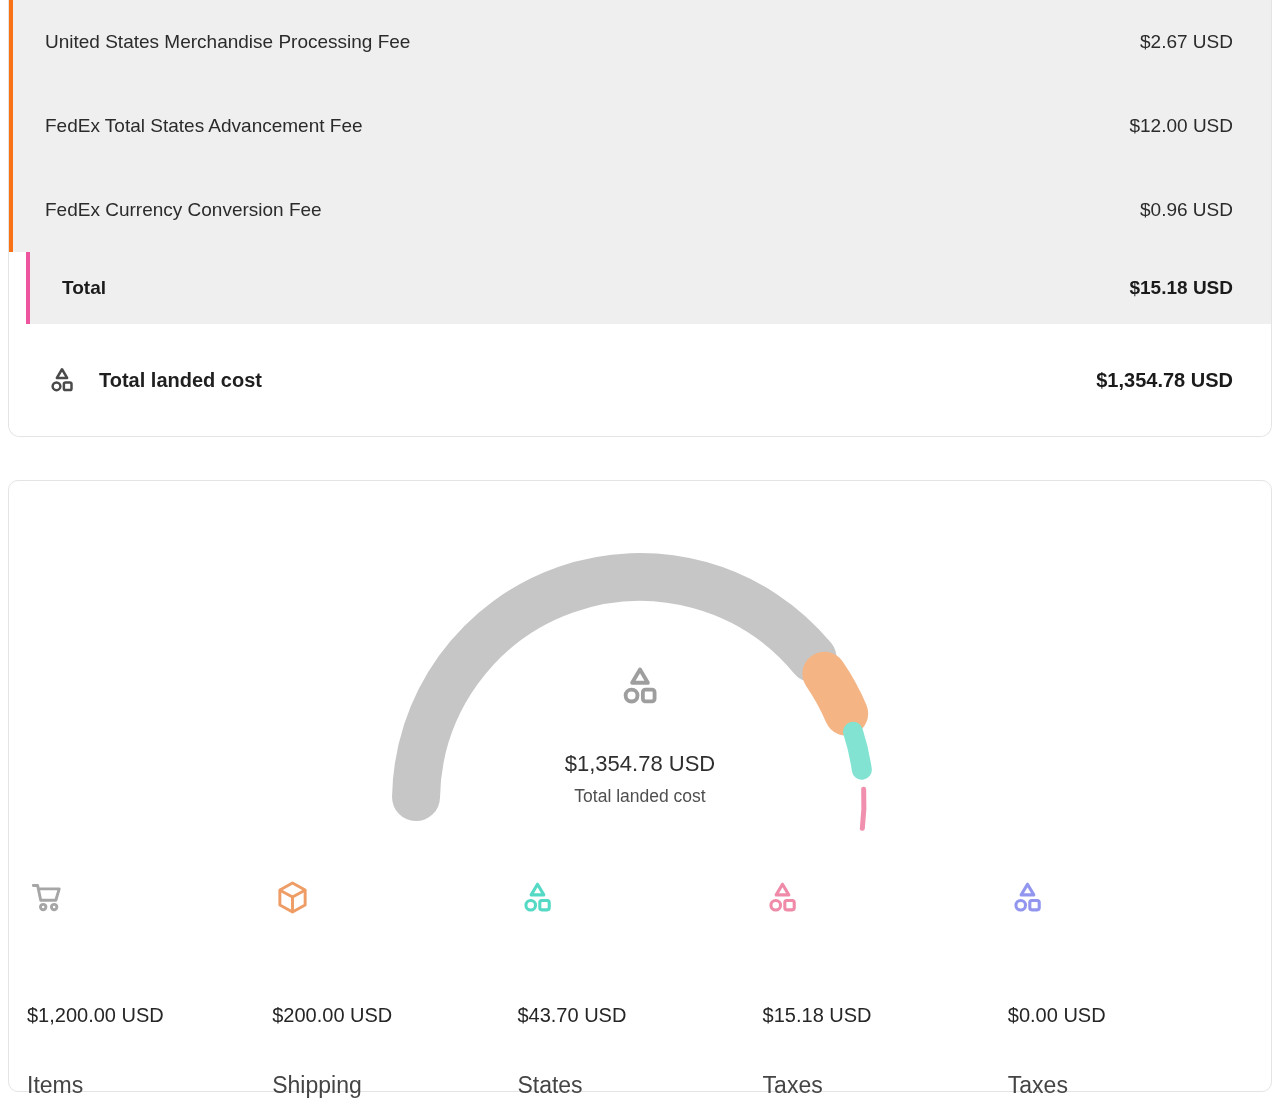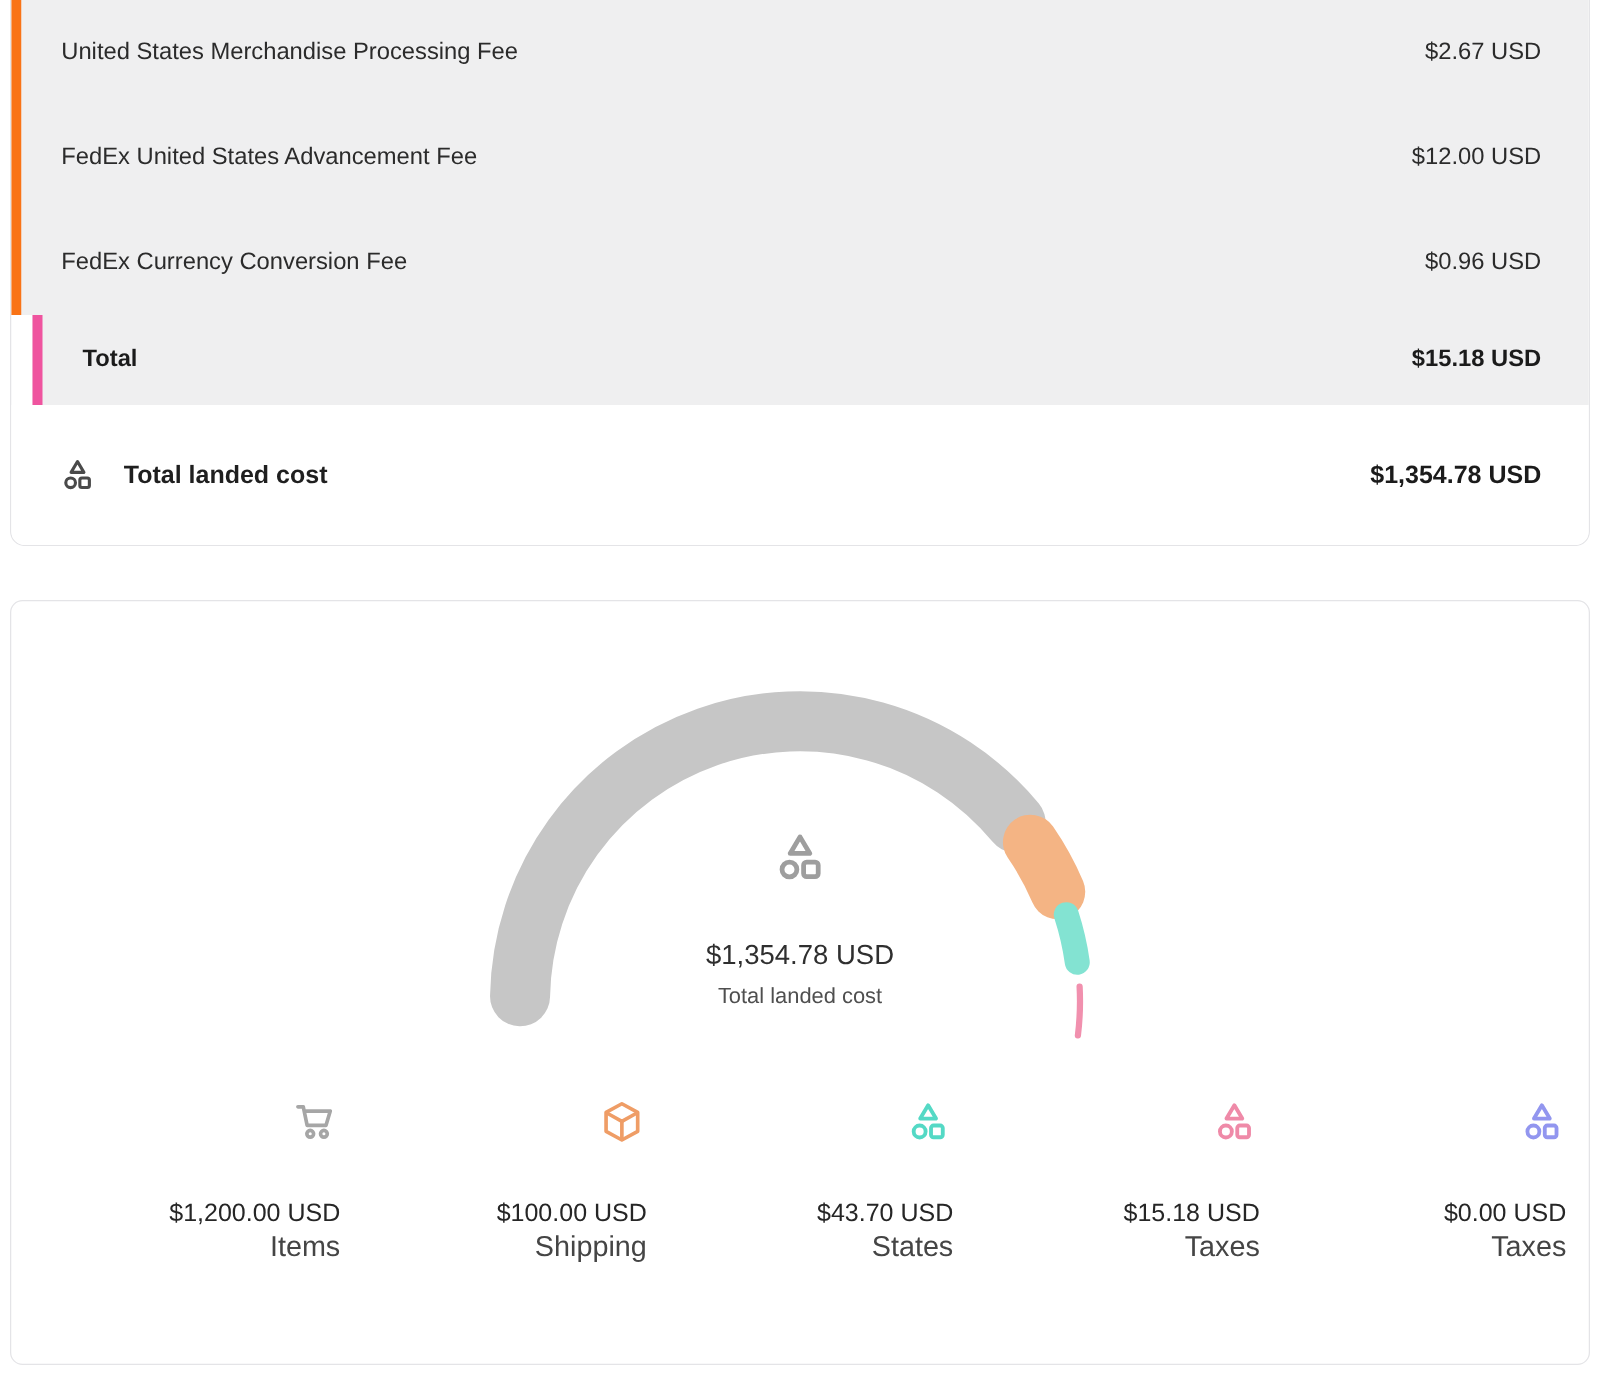--- a/index.html
+++ b/index.html
@@ -17,21 +17,21 @@
     margin: 0 8px;
     border: 1px solid #e4e4e7;
     border-top: none;
     border-radius: 0 0 12px 12px;
     overflow: hidden;
     background: #ffffff;
   }
   .fee-row {
     height: 84px;
     background: #efeff0;
-    border-left: 8px solid #f97316;
+    border-left: 4px solid #f97316;
     display: flex;
     align-items: center;
     justify-content: space-between;
     padding: 0 38px 0 32px;
     font-size: 19px;
     color: #2b2b2b;
   }
   .fee-row.total {
     height: 72px;
     border-left-color: #ef549f;
@@ -70,21 +70,21 @@
     top: 122px; left: 0; right: 0;
     display: flex; flex-direction: column; align-items: center;
     pointer-events: none;
   }
   .gauge-center-icon { width: 46px; height: 46px; color: #9e9e9e; }
   .gauge-amount { margin-top: 42px; font-size: 22px; line-height: 26px; color: #2f2f2f; }
   .gauge-caption { margin-top: 8px; font-size: 17.5px; line-height: 22px; color: #4f4f4f; }
 
   
   .legend { display: flex; margin-top: 36px; padding: 0 18px; }
-  .legend-item { flex: 1; display: flex; flex-direction: column; align-items: flex-end; }
+  .legend-item { flex: 1; display: flex; flex-direction: column; align-items: flex-start; gap: 44px; }
   .legend-icon { width: 40px; height: 40px; display: flex; align-items: center; justify-content: center; }
   .legend-icon svg { width: 37px; height: 37px; }
   .legend-amount { margin-top: 42px; font-size: 20px; line-height: 24px; color: #262626; }
   .legend-label { margin-top: 3px; font-size: 23px; line-height: 22px; color: #454545; }
 
   .defs-holder { position: absolute; width: 0; height: 0; overflow: hidden; }
 </style>
 </head>
 <body>
 
@@ -107,21 +107,21 @@
     </symbol>
   </defs>
 </svg>
 
 <div class="card-top">
   <div class="fee-row">
     <span>United States Merchandise Processing Fee</span>
     <span>$2.67 USD</span>
   </div>
   <div class="fee-row">
-    <span>FedEx United States Advancement Fee</span>
+    <span>FedEx Total States Advancement Fee</span>
     <span>$12.00 USD</span>
   </div>
   <div class="fee-row">
     <span>FedEx Currency Conversion Fee</span>
     <span>$0.96 USD</span>
   </div>
   <div class="fee-row total">
     <span>Total</span>
     <span>$15.18 USD</span>
   </div>
@@ -160,21 +160,21 @@
       </span>
       <div class="legend-amount">$1,200.00 USD</div>
       <div class="legend-label">Items</div>
     </div>
     <div class="legend-item">
       <span class="legend-icon" style="color: rgb(239, 157, 102);">
         <svg viewBox="0 0 24 24">
             <use href="#sym-package"></use>
           </svg>
       </span>
-      <div class="legend-amount">$100.00 USD</div>
+      <div class="legend-amount">$200.00 USD</div>
       <div class="legend-label">Shipping</div>
     </div>
     <div class="legend-item">
       <span class="legend-icon" style="color: rgb(84, 217, 197);">
         <svg viewBox="0 0 24 24">
             <use href="#sym-landed-cost"></use>
           </svg>
       </span>
       <div class="legend-amount">$43.70 USD</div>
       <div class="legend-label">States</div>

